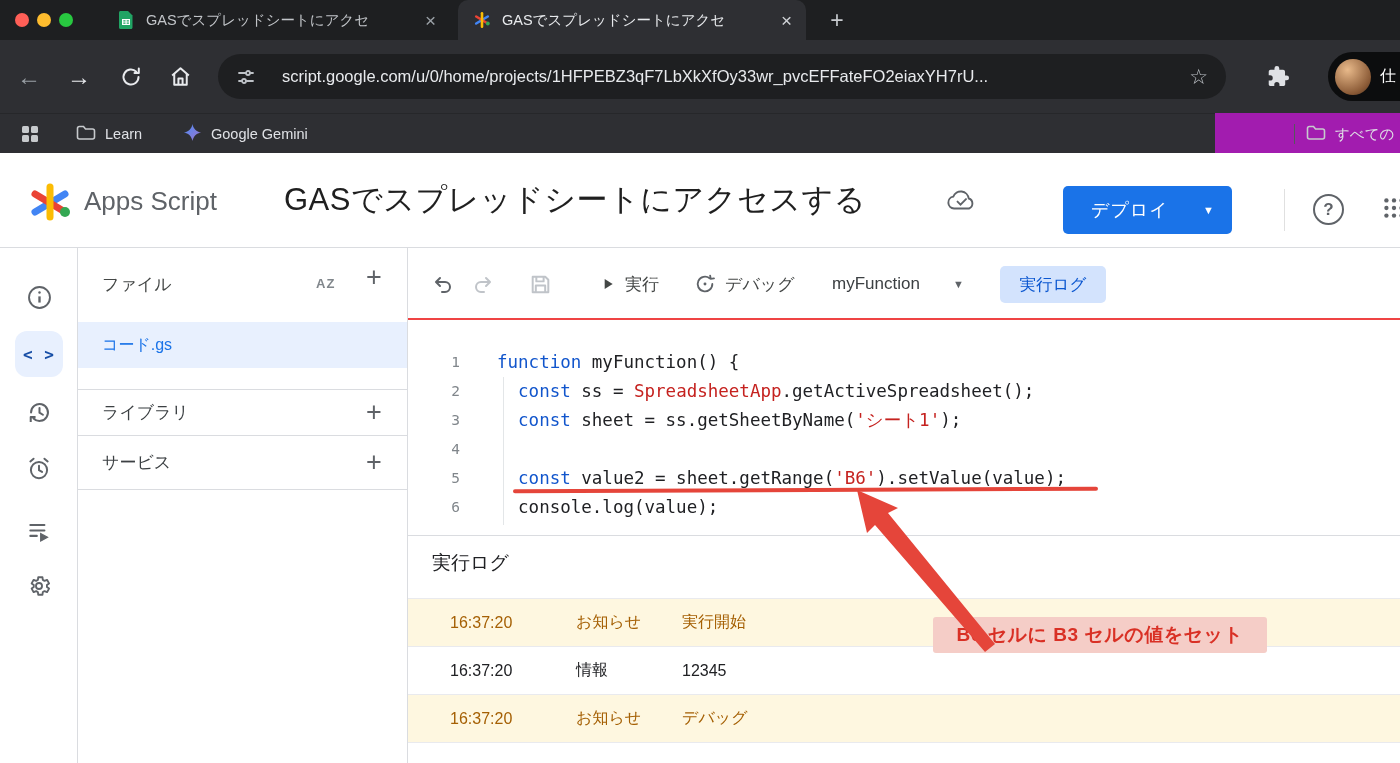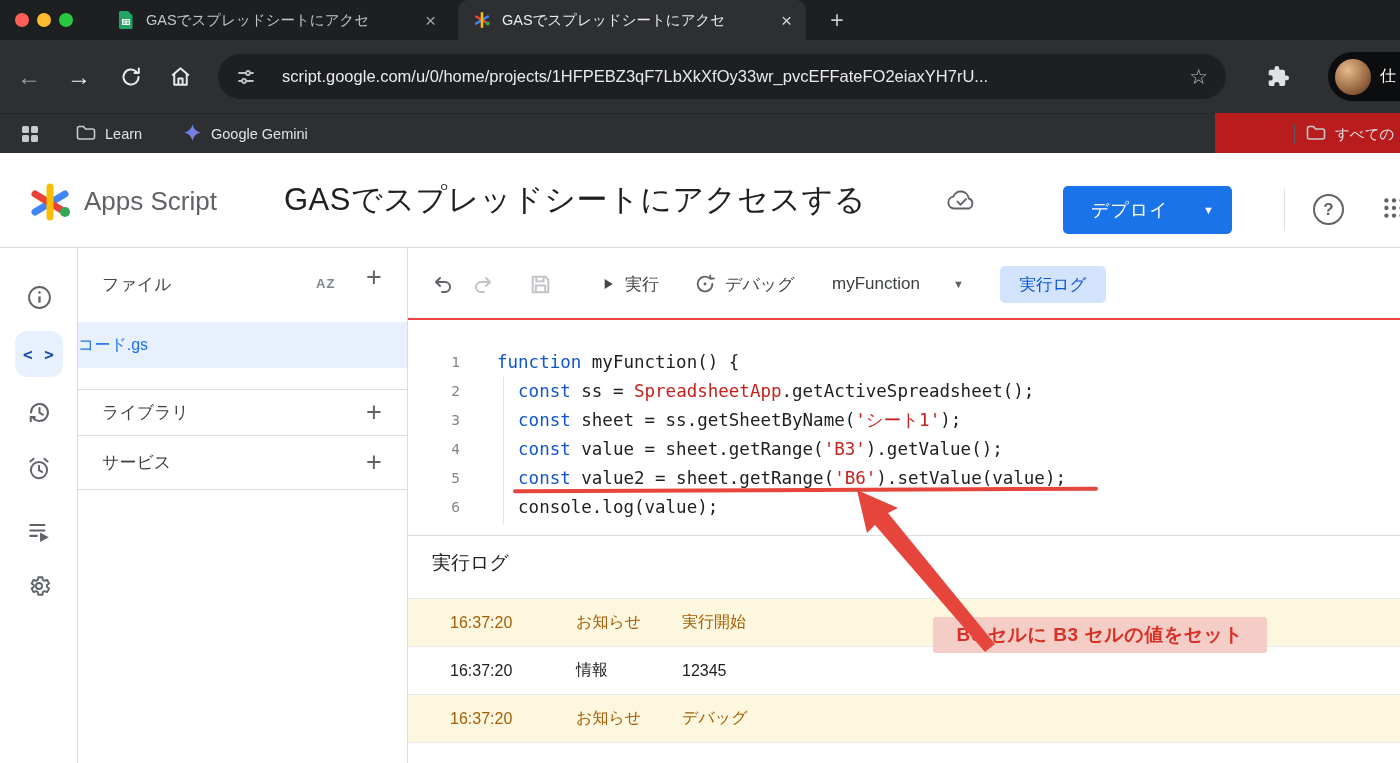--- a/index.html
+++ b/index.html
@@ -1,17 +1,17 @@
 <!DOCTYPE html>
 <html><head>
 <meta charset="utf-8">
 <style>
   * { margin:0; padding:0; box-sizing:border-box; }
   body { font-family:"Liberation Sans","DejaVu Sans",sans-serif; background:#fff; overflow:hidden; }
-  .screen { position:relative; width:1400px; height:763px; overflow:hidden; background:#b91c1c; }
+  .screen { position:relative; width:1400px; height:763px; overflow:hidden; background:#a21caf; }
 
   
   .tabstrip { position:absolute; left:0; top:0; width:1400px; height:40px; background:#1e1f21; }
   .traffic { position:absolute; left:15px; top:13px; display:flex; gap:8px; }
   .dot { width:14px; height:14px; border-radius:50%; display:inline-block; }
   .dot.red{background:#ff5f57}.dot.yellow{background:#febc2e}.dot.green{background:#28c840}
   .tab { position:absolute; top:0; height:40px; width:348px; display:flex; align-items:center; padding:0 14px; }
   .tab1 { left:102px; }
   .tab2 { left:458px; background:#2e2f33; border-radius:10px 10px 0 0; }
   .tab .favicon { width:20px; height:20px; margin-right:10px; flex:0 0 auto; display:flex; align-items:center; justify-content:center; }
@@ -63,21 +63,21 @@
   .leftrail { position:absolute; left:0; top:248px; width:78px; height:515px; background:#fff; border-right:1px solid #dadce0; }
   .rail-icon { position:absolute; left:0; width:78px; display:flex; justify-content:center; }
   .ri-info{top:36px}.ri-history{top:151px}.ri-clock{top:208px}.ri-exec{top:270px}.ri-gear{top:325px}
   .code-pill { position:absolute; left:15px; top:83px; width:48px; height:46px; background:#e8f0fe; border-radius:12px; display:flex; align-items:center; justify-content:center; color:#174ea6; font-weight:700; font-size:16px; font-family:"DejaVu Sans Mono",monospace; letter-spacing:1px; }
 
   
   .filesb { position:absolute; left:78px; top:248px; width:330px; height:515px; background:#fff; border-right:1px solid #dadce0; }
   .fsb-header { position:absolute; left:24px; top:25px; font-size:17px; color:#444746; }
   .fsb-sort { position:absolute; left:238px; top:28px; color:#80868b; font-size:13px; font-weight:700; letter-spacing:1px; }
   .fsb-plus { position:absolute; left:288px; top:14px; color:#5f6368; font-size:27px; font-weight:300; }
-  .fsb-file { position:absolute; left:0; top:74px; width:329px; height:46px; background:#e8f0fe; display:flex; align-items:center; color:#1a73e8; font-size:16px; }
+  .fsb-file { position:absolute; left:0; top:74px; width:329px; height:46px; background:#e8f0fe; display:flex; align-items:center; padding-left:24px; color:#1a73e8; font-size:16px; }
   .fsb-row { position:absolute; left:0; width:329px; display:flex; align-items:center; padding-left:24px; color:#3c4043; font-size:17px; border-top:1px solid #dadce0; }
   .fsb-lib { top:141px; height:46px; }
   .fsb-svc { top:187px; height:55px; border-bottom:1px solid #dadce0; }
   .row-plus { position:absolute; left:288px; color:#5f6368; font-size:27px; font-weight:300; }
 
   
   .edtoolbar { position:absolute; left:408px; top:248px; width:992px; height:72px; background:#fff; border-bottom:2px solid #ef4444; }
   .et-item { position:absolute; top:0; height:72px; display:flex; align-items:center; gap:9px; color:#444746; font-size:17px; }
   .et-undo{left:22px}.et-redo{left:64px}.et-save{left:120px}
   .et-run{left:192px}.et-debug{left:286px}
@@ -362,21 +362,20 @@
     <div class="code-row">
         <span class="ln">2</span>
         <span class="code"><span class="tok-plain">  </span><span class="tok-kw">const</span><span class="tok-plain"> ss = </span><span class="tok-red">SpreadsheetApp</span><span class="tok-plain">.getActiveSpreadsheet();</span></span>
       </div>
     <div class="code-row">
         <span class="ln">3</span>
         <span class="code"><span class="tok-plain">  </span><span class="tok-kw">const</span><span class="tok-plain"> sheet = ss.getSheetByName(</span><span class="tok-red">'シート1'</span><span class="tok-plain">);</span></span>
       </div>
     <div class="code-row">
         <span class="ln">4</span>
-        <span class="code"><span class="tok-plain">  </span><span class="tok-kw">const</span><span class="tok-plain"> value = sheet.getRange(</span><span class="tok-red">'B3'</span><span class="tok-plain">).getValue();</span></span>
       </div>
     <div class="code-row">
         <span class="ln">5</span>
         <span class="code"><span class="tok-plain">  </span><span class="tok-kw">const</span><span class="tok-plain"> value2 = sheet.getRange(</span><span class="tok-red">'B6'</span><span class="tok-plain">).setValue(value);</span></span>
       </div>
     <div class="code-row">
         <span class="ln">6</span>
         <span class="code"><span class="tok-plain">  console.log(value);</span></span>
       </div>
   </div>

